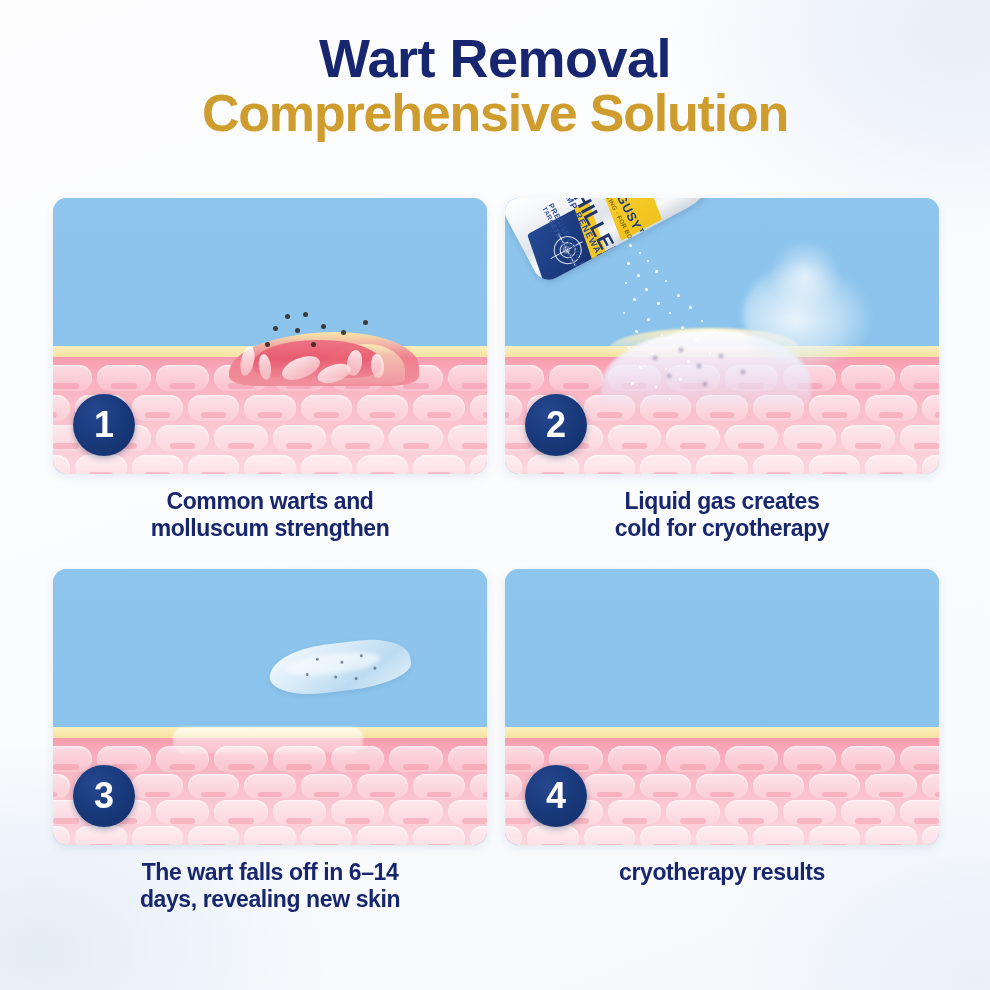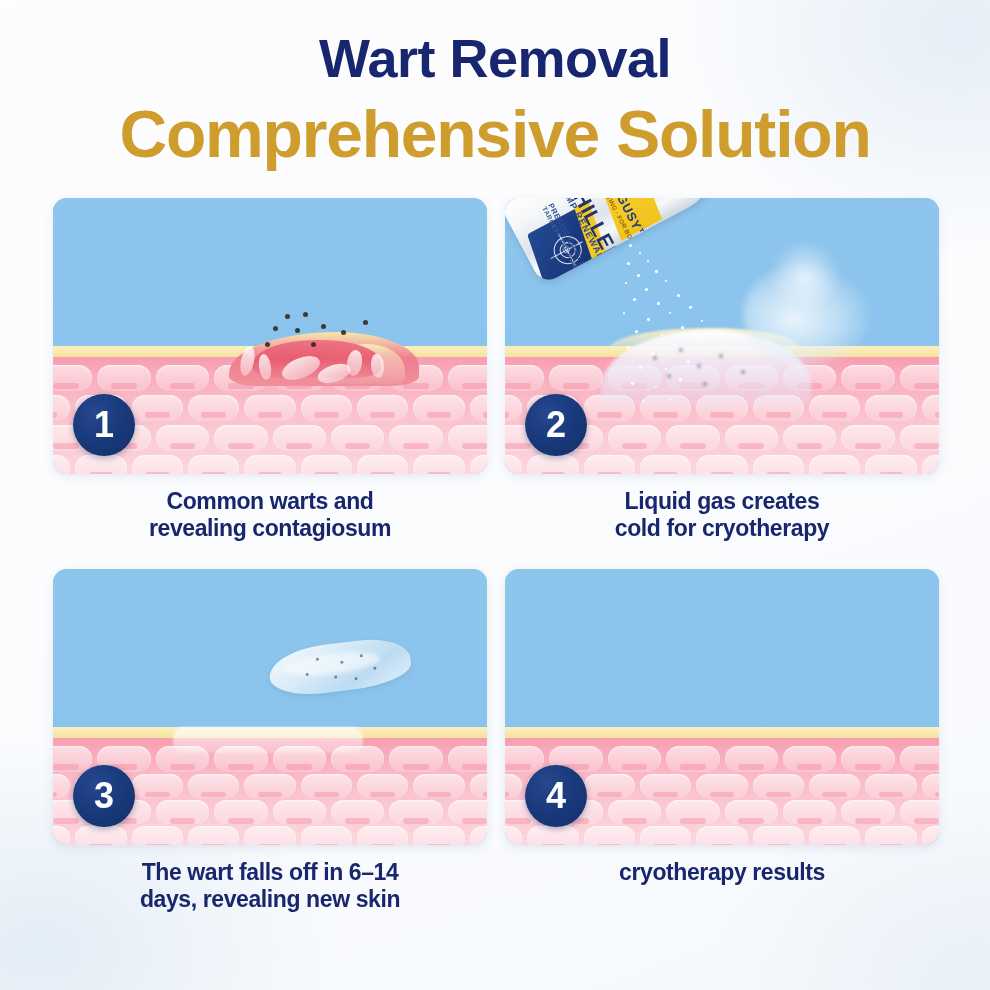--- a/index.html
+++ b/index.html
@@ -14,22 +14,22 @@
   }
   .page{position:relative;width:990px;height:990px;text-decoration:underline;}
 
   
   .title-block{position:absolute;left:0;top:30px;width:990px;text-align:center;}
   .t1{
     font-size:54px;font-weight:bold;letter-spacing:-0.5px;
     line-height:1.04;color:#17266e;
   }
   .t2{
-    font-size:66px;font-weight:bold;letter-spacing:-1.2px;
-    line-height:1.04;color:#cf9c2e;margin-top:14px;
+    font-size:52px;font-weight:bold;letter-spacing:-1.2px;
+    line-height:1.04;color:#cf9c2e;margin-top:0;
   }
 
   
   .grid{position:absolute;left:53px;top:198px;width:885px;}
   .row{display:flex;gap:18px;}
   .cell{width:434px;}
   .row2{margin-top:28px;}
 
   .panel{
     position:relative;width:434px;height:276px;border-radius:14px;
@@ -276,21 +276,21 @@
             <span class="dot" style="left:112px;top:22px;"></span>
             <span class="dot" style="left:134px;top:12px;"></span>
             <span class="dot" style="left:82px;top:34px;"></span>
             <span class="dot" style="left:36px;top:34px;"></span>
           </div>
 
           <div class="badge">1</div>
         </div>
         <div class="caption">
           <div>Common warts and</div>
-          <div>revealing contagiosum</div>
+          <div>molluscum strengthen</div>
         </div>
       </div>
 
       <div class="cell">
         <div class="panel">
           <div class="sky"></div>
 
           <div class="skin">
             <div class="corneum"></div>
             <div class="dermis"></div>

